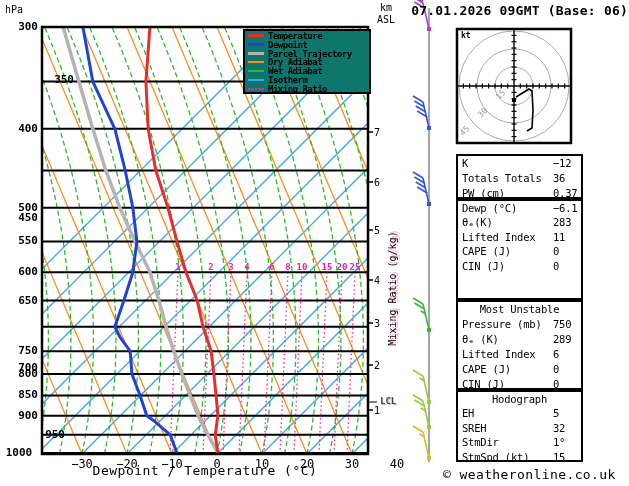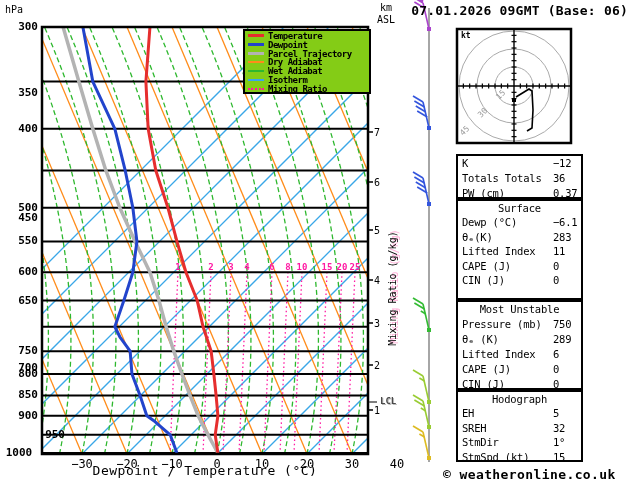--- a/index.html
+++ b/index.html
@@ -13,31 +13,31 @@
   #asl-label{left:377px;top:14px;font-size:10px;}
   #date-title{left:398px;top:3px;width:230px;text-align:right;font-size:13px;font-weight:bold;letter-spacing:0.2px;white-space:nowrap;}
   .p-lbl{position:absolute;left:0;width:38px;text-align:right;font-size:11px;font-weight:bold;height:12px;line-height:12px;}
   .t-lbl{position:absolute;top:457px;width:34px;text-align:center;font-size:12px;}
   .km-lbl{position:absolute;left:374px;width:16px;font-size:10px;height:11px;line-height:11px;}
   #x-axis-title{left:60px;top:463px;width:290px;text-align:center;font-size:13px;letter-spacing:0.5px;white-space:nowrap;}
   #lcl-label{left:380px;top:396px;font-size:9px;font-weight:bold;color:#4a4a4a;text-shadow:1px 1px 0 #bbb;}
   .mx-lbl{position:absolute;top:262px;width:20px;margin-left:-10px;text-align:center;font-size:9px;font-weight:bold;color:#ff1aa3;}
   #mixing-title{left:322px;top:283px;width:140px;text-align:center;font-size:10px;transform:rotate(-90deg);
       color:#000;text-shadow:2px 2px 0 #ffaad5;white-space:nowrap;}
-  #legend{left:243px;top:29px;width:128px;height:65px;border:2px solid #000;background:#84cc16;box-sizing:border-box;padding:1px 0 0 3px;}
+  #legend{left:243px;top:29px;width:128px;height:65px;border:2px solid #000;background:#0f766e;box-sizing:border-box;padding:1px 0 0 3px;}
   .lg-row{height:8.8px;line-height:8.8px;font-size:9px;font-weight:bold;letter-spacing:-0.5px;white-space:nowrap;}
   .swatch{display:inline-block;width:16px;height:0;margin-right:4px;vertical-align:2px;}
   #kt-label{left:461px;top:31px;font-size:8px;font-weight:bold;}
   #stats{left:0;top:0;}
   .sec{position:absolute;left:456px;width:127px;border:2px solid #000;background:#fff;box-sizing:border-box;
        font-size:10.5px;letter-spacing:-0.2px;overflow:hidden;}
   .sec-title{text-align:center;}
   .srow{position:relative;padding-left:4px;white-space:nowrap;}
   .sval{position:absolute;left:95px;top:0;}
-  #copyright{left:443px;top:467px;font-size:13px;font-weight:bold;letter-spacing:0.4px;white-space:nowrap;}
+  #copyright{left:443px;top:467px;font-size:13px;font-weight:normal;letter-spacing:0.4px;white-space:nowrap;}
 </style>
 </head>
 <body>
 
 <div id="app">
   <svg id="chart-svg" width="629" height="486">
       <defs>
         <clipPath id="plot-clip">
           <rect x="42" y="27" width="326" height="431"></rect>
         </clipPath>
@@ -230,21 +230,21 @@
       </g>
     </svg>
 
   <div class="ovl" id="hpa-label">hPa</div>
   <div class="ovl" id="km-label">km</div>
   <div class="ovl" id="asl-label">ASL</div>
   <div class="ovl" id="date-title">07.01.2026 09GMT (Base: 06)</div>
 
   <div class="ovl" id="pressure-labels">
       <div class="p-lbl" style="top: 21px;">300</div>
-      <div class="p-lbl" style="top: 87px;">350</div>
+      <div class="p-lbl" style="top: 74px; padding-left: 36px;">350</div>
       <div class="p-lbl" style="top: 122.788px;">400</div>
       <div class="p-lbl" style="top: 164.462px; margin-top: 48px;">450</div>
       <div class="p-lbl" style="top: 201.74px;">500</div>
       <div class="p-lbl" style="top: 235.463px;">550</div>
       <div class="p-lbl" style="top: 266.249px;">600</div>
       <div class="p-lbl" style="top: 294.57px;">650</div>
       <div class="p-lbl" style="top: 338px; margin-top: 24px;">700</div>
       <div class="p-lbl" style="top: 345.202px;">750</div>
       <div class="p-lbl" style="top: 368.037px;">800</div>
       <div class="p-lbl" style="top: 389.487px;">850</div>
@@ -300,21 +300,20 @@
 
   <div class="ovl" id="kt-label">kt</div>
 
   <div class="ovl" id="stats">
       <div class="sec" style="top: 154px; height: 45px; line-height: 15px;">
         <div class="srow"><span>K</span><span class="sval">−12</span></div>
         <div class="srow"><span>Totals Totals</span><span class="sval">36</span></div>
         <div class="srow"><span>PW (cm)</span><span class="sval">0.37</span></div>
       </div>
       <div class="sec" style="top: 199px; height: 101px; line-height: 14.4px;">
-        <div class="sec-title">Surface</div>
         <div class="srow"><span>Dewp (°C)</span><span class="sval">−6.1</span></div>
         <div class="srow"><span>θₑ(K)</span><span class="sval">283</span></div>
         <div class="srow"><span>Lifted Index</span><span class="sval">11</span></div>
         <div class="srow"><span>CAPE (J)</span><span class="sval">0</span></div>
         <div class="srow"><span>CIN (J)</span><span class="sval">0</span></div>
       </div>
       <div class="sec" style="top: 300px; height: 90px; line-height: 15px;">
         <div class="sec-title">Most Unstable</div>
         <div class="srow"><span>Pressure (mb)</span><span class="sval">750</span></div>
         <div class="srow"><span>θₑ (K)</span><span class="sval">289</span></div>

